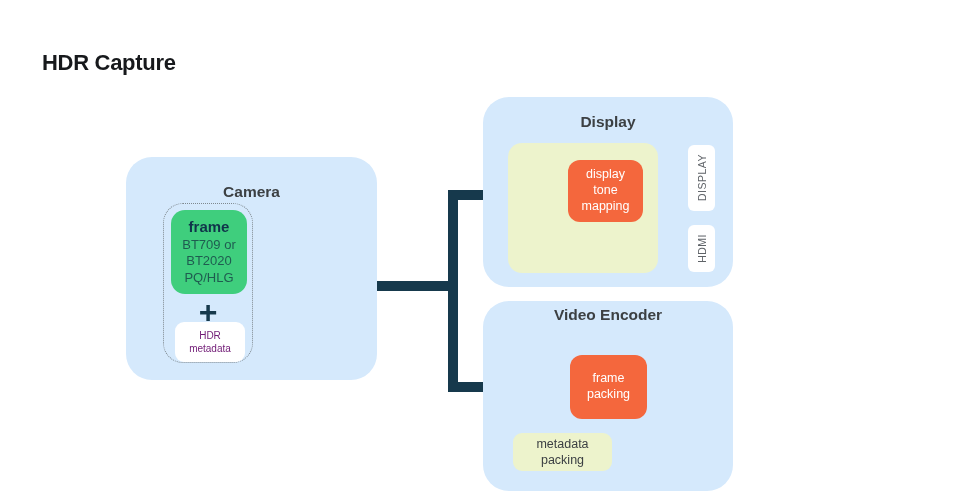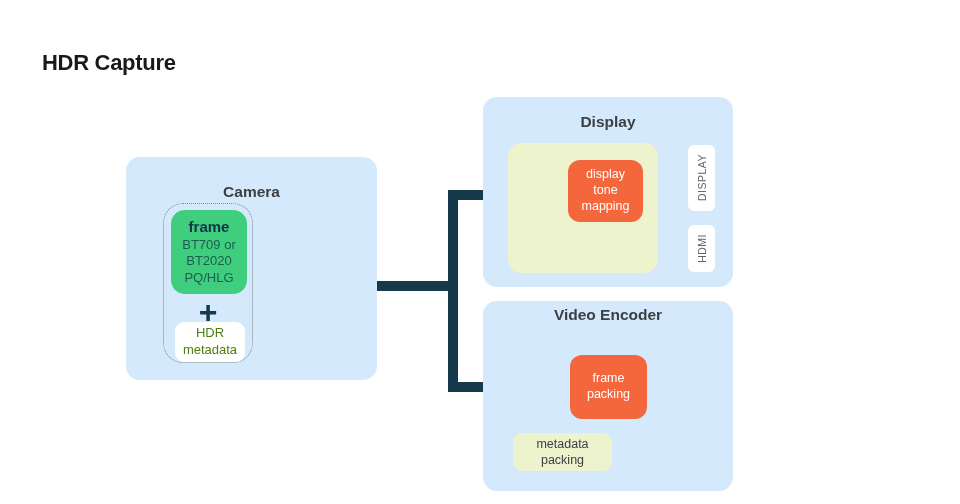--- a/index.html
+++ b/index.html
@@ -8,21 +8,21 @@
     font-family:"Liberation Sans", sans-serif;overflow:hidden;
     -webkit-font-smoothing:antialiased;
   }
   .abs{position:absolute;}
   
   .page-title{
     left:42px;top:50px;font-size:22px;font-weight:700;color:#17191c;
     letter-spacing:-0.3px;
   }
   
-  .panel{background:#d5e9fc;border-radius:14px;}
+  .panel{background:#d5e9fc;border-radius:26px;}
   .panel-label{
     width:100%;text-align:center;font-size:15.5px;font-weight:700;color:#3c4043;
   }
   
   .camera-panel{left:126px;top:157px;width:251px;height:223px;}
   .camera-panel .panel-label{top:26px;}
   .frame-group{
     left:37px;top:46px;width:90px;height:160px;
     border:1.5px dotted #7f898f;border-radius:20px;box-sizing:border-box;
   }
@@ -34,21 +34,21 @@
   .frame-title{font-size:15px;font-weight:700;color:#10344a;line-height:1.25;}
   .frame-line{font-size:13px;color:#1f5c50;line-height:1.27;}
   .plus-icon{
     left:37px;top:139px;width:90px;height:32px;display:flex;align-items:center;justify-content:center;
     font-size:32px;font-weight:700;color:#16394c;line-height:1;
   }
   .hdr-metadata-box{
     left:49px;top:165px;width:70px;height:40px;border-radius:9px;background:#ffffff;
     display:flex;flex-direction:column;justify-content:center;align-items:center;text-align:center;
   }
-  .hdr-metadata-box .small-line{font-size:13px;color:#4d7c0f;line-height:1.3;}
+  .hdr-metadata-box .small-line{font-size:10px;color:#701a75;line-height:1.3;}
   
   .display-panel{left:483px;top:97px;width:250px;height:190px;}
   .display-panel .panel-label{top:16px;}
   .hwc-hal-box{
     left:25px;top:46px;width:150px;height:130px;border-radius:14px;background:#edf3cc;
   }
   .hwc-hal-label{
     bottom:11px;width:100%;text-align:center;font-size:16px;font-weight:700;color:#323c46;
   }
   .orange-box{

